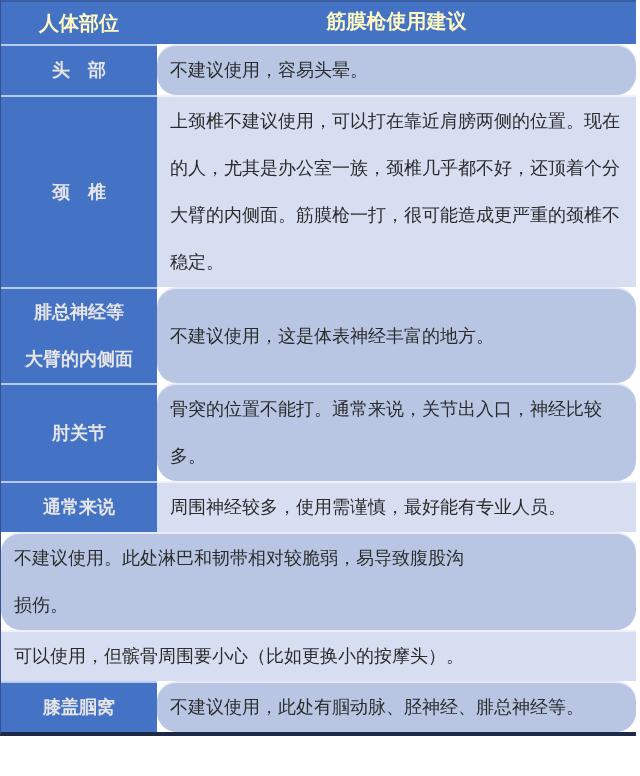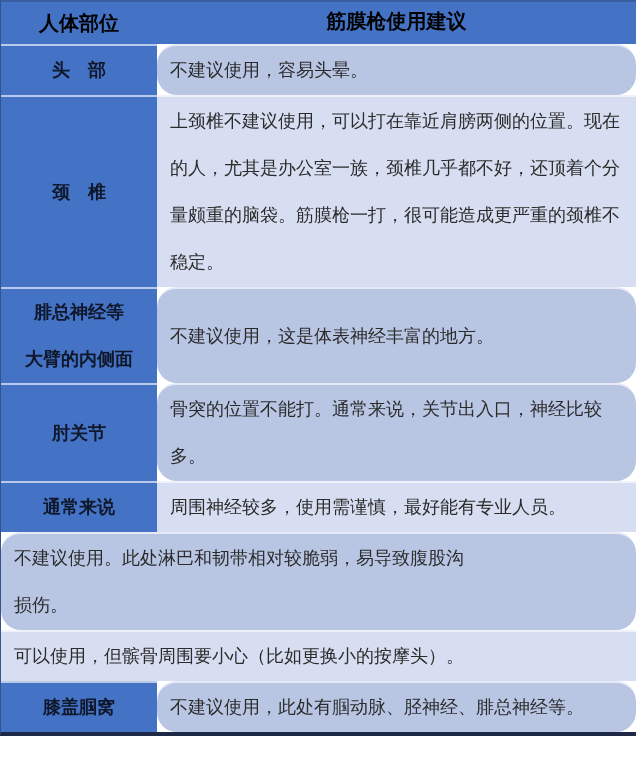--- a/index.html
+++ b/index.html
@@ -12,41 +12,41 @@
     width:636px;
     border-left:1px solid #35548f;
     border-bottom:4px solid #1d2945;
     box-sizing:border-box;
   }
   .row{display:flex;width:100%;}
   
   .cell-part{
     width:156px;flex:0 0 156px;box-sizing:border-box;
     background:var(--blue);
-    color:#0f172a;font-weight:bold;font-size:18px;line-height:47px;
+    color:#e5e5e5;font-weight:bold;font-size:18px;line-height:47px;
     display:flex;align-items:center;justify-content:center;
     text-align:center;white-space:pre-line;
     border-top:2px solid rgba(255,255,255,0.62);
   }
   
   .cell-advice{
     flex:1;box-sizing:border-box;
     color:#2b2b2b;font-size:18px;line-height:47px;
     padding:1px 6px 1px 13px;
     white-space:pre-line;
     display:flex;align-items:center;
     border-top:2px solid rgba(255,255,255,0.62);
   }
   .row.odd  .cell-advice{background:var(--rowOdd);border-radius:20px;}
   .row.even .cell-advice{background:var(--rowEven);}
   .row.single .cell-part,.row.single .cell-advice{min-height:47px;}
   
   .hdr .hcell{
     background:var(--blue);
-    color:#000000;font-weight:bold;font-size:20px;line-height:42px;
+    color:#fef9c3;font-weight:bold;font-size:20px;line-height:42px;
     text-align:center;box-sizing:border-box;
     border-top:2px solid var(--topline);
     min-height:42px;
   }
   .hdr .h-left{width:156px;flex:0 0 156px;}
   .hdr .h-right{flex:1;font-family:Liberation Mono, monospace;}
 </style>
 </head>
 <body>
 
@@ -58,21 +58,21 @@
 
   <div class="row odd single">
     <div class="cell-part">头　部</div>
     <div class="cell-advice">不建议使用，容易头晕。</div>
   </div>
 
   <div class="row even">
     <div class="cell-part">颈　椎</div>
     <div class="cell-advice">上颈椎不建议使用，可以打在靠近肩膀两侧的位置。现在
 的人，尤其是办公室一族，颈椎几乎都不好，还顶着个分
-量颇重的脑袋。筋膜枪一打，很可能造成更严重的颈椎不
+大臂的内侧面。筋膜枪一打，很可能造成更严重的颈椎不
 稳定。</div>
   </div>
 
   <div class="row odd">
     <div class="cell-part">腓总神经等
 大臂的内侧面</div>
     <div class="cell-advice">不建议使用，这是体表神经丰富的地方。</div>
   </div>
 
 

